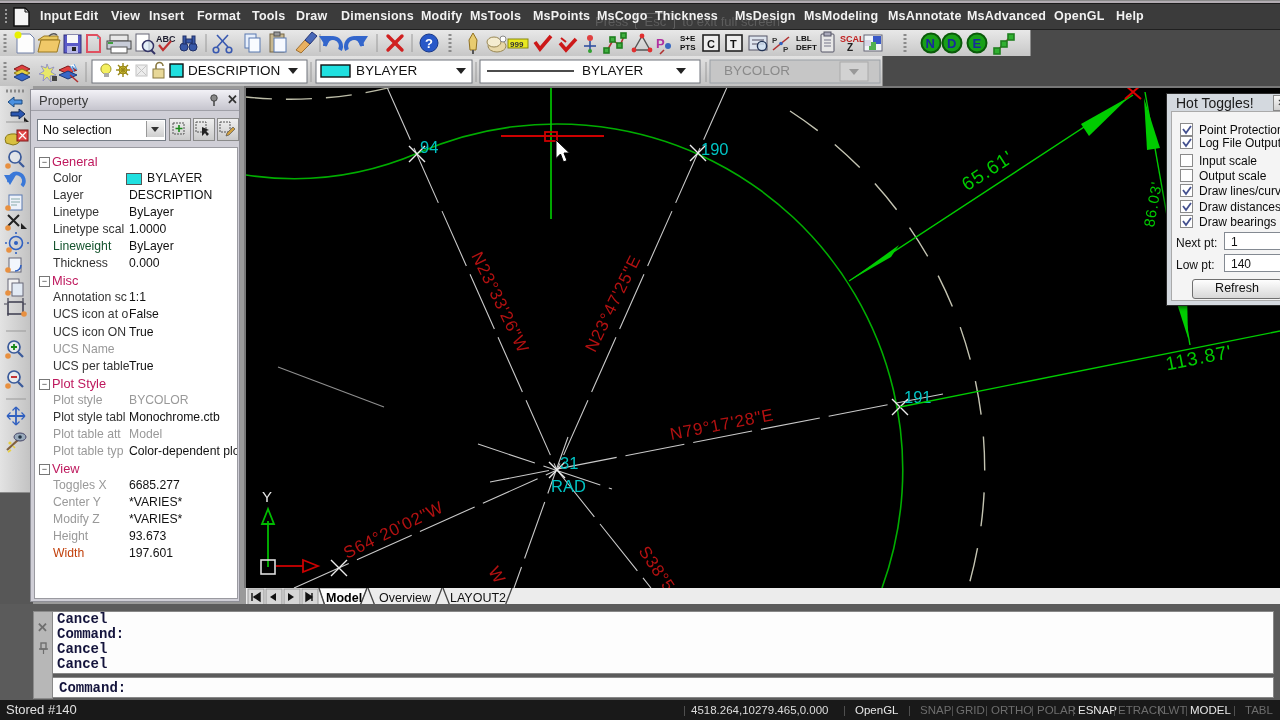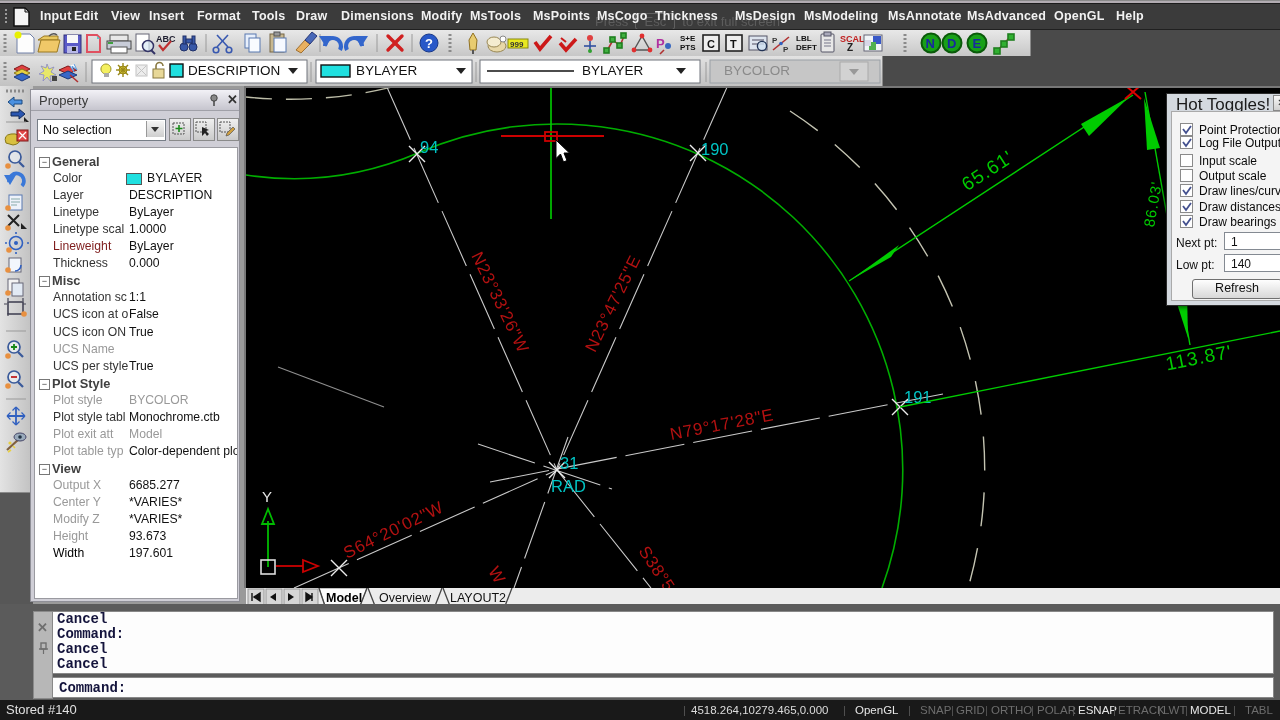--- a/index.html
+++ b/index.html
@@ -2,21 +2,21 @@
 <html><head>
 <meta charset="utf-8">
 <style>
 html,body{margin:0;padding:0;}
 body{width:1280px;height:720px;position:relative;overflow:hidden;background:#4a4a4a;font-family:"Liberation Sans",sans-serif;}
 .abs{position:absolute;}
 .mitem{position:absolute;top:0;height:25px;line-height:25px;color:#f2f2f2;font-size:12.5px;font-weight:700;letter-spacing:0.2px;}
 .darr{position:absolute;width:0;height:0;border-left:4px solid transparent;border-right:4px solid transparent;border-top:5px solid #222;}
 .prow{position:absolute;left:18px;font-size:12.2px;color:#333;white-space:nowrap;}
 .pval{position:absolute;left:94px;font-size:12.2px;color:#111;white-space:nowrap;}
-.phdr{position:absolute;left:17px;font-size:12.8px;font-weight:700;color:#404040;white-space:nowrap;}
+.phdr{position:absolute;left:17px;font-size:12.8px;font-weight:400;color:#be185d;white-space:nowrap;}
 .pbox{position:absolute;left:4px;width:9px;height:9px;border:1px solid #777;background:#fff;font-size:9px;line-height:8px;text-align:center;color:#333;}
 .cbrow{position:absolute;left:1178px;font-size:12px;color:#0a0a0a;white-space:nowrap;}
 .cb{display:inline-block;width:11px;height:11px;background:#fff;border:1px solid #8a8a8a;vertical-align:-2px;margin-right:6px;position:relative;}
 .statw{position:absolute;top:0;height:20px;line-height:20px;font-size:11.5px;}
 </style>
 </head>
 <body>
 
 <div class="abs" style="left:0;top:0;width:1280px;height:1px;background:#8a8a8a"></div>
 <div class="abs" style="left:0;top:1px;width:1280px;height:2px;background:#b2acb2"></div>
@@ -578,62 +578,62 @@
 <div class="phdr" style="top:6px;left:17px">General</div>
 <div class="prow" style="top:23px;color:#333">Color</div>
 <div style="position:absolute;left:91px;top:25px;width:14px;height:10px;background:#20e0e0;border:1px solid #555"></div>
 <div class="pval" style="top:23px;left:112px">BYLAYER</div>
 <div class="prow" style="top:40px;color:#333">Layer</div>
 <div class="pval" style="top:40px;color:#111">DESCRIPTION</div>
 <div class="prow" style="top:57px;color:#333">Linetype</div>
 <div class="pval" style="top:57px;color:#111">ByLayer</div>
 <div class="prow" style="top:74px;color:#333">Linetype scal</div>
 <div class="pval" style="top:74px;color:#111">1.0000</div>
-<div class="prow" style="top:91px;color:#7f1d1d">Lineweight</div>
+<div class="prow" style="top:91px;color:#14532d">Lineweight</div>
 <div class="pval" style="top:91px;color:#111">ByLayer</div>
 <div class="prow" style="top:108px;color:#333">Thickness</div>
 <div class="pval" style="top:108px;color:#111">0.000</div>
 <div class="pbox" style="top:128px">−</div>
 <div class="phdr" style="top:125px;left:17px">Misc</div>
 <div class="prow" style="top:142px;color:#333">Annotation sc</div>
 <div class="pval" style="top:142px;color:#111">1:1</div>
 <div class="prow" style="top:159px;color:#333">UCS icon at o</div>
 <div class="pval" style="top:159px;color:#111">False</div>
 <div class="prow" style="top:177px;color:#333">UCS icon ON</div>
 <div class="pval" style="top:177px;color:#111">True</div>
 <div class="prow" style="top:194px;color:#999">UCS Name</div>
-<div class="prow" style="top:211px;color:#333">UCS per style</div>
+<div class="prow" style="top:211px;color:#333">UCS per table</div>
 <div class="pval" style="top:211px;color:#111">True</div>
 <div class="pbox" style="top:231px">−</div>
 <div class="phdr" style="top:228px;left:17px">Plot Style</div>
 <div class="prow" style="top:245px;color:#999">Plot style</div>
 <div class="pval" style="top:245px;color:#999">BYCOLOR</div>
 <div class="prow" style="top:262px;color:#333">Plot style tabl</div>
 <div class="pval" style="top:262px;color:#111">Monochrome.ctb</div>
-<div class="prow" style="top:279px;color:#999">Plot exit att</div>
+<div class="prow" style="top:279px;color:#999">Plot table att</div>
 <div class="pval" style="top:279px;color:#999">Model</div>
 <div class="prow" style="top:296px;color:#999">Plot table typ</div>
 <div class="pval" style="top:296px;color:#111">Color-dependent plot</div>
 <div class="pbox" style="top:316px">−</div>
 <div class="phdr" style="top:313px;left:17px">View</div>
-<div class="prow" style="top:330px;color:#999">Output X</div>
+<div class="prow" style="top:330px;color:#999">Toggles X</div>
 <div class="pval" style="top:330px;color:#111">6685.277</div>
 <div class="prow" style="top:347px;color:#999">Center Y</div>
 <div class="pval" style="top:347px;color:#111">*VARIES*</div>
 <div class="prow" style="top:364px;color:#999">Modify Z</div>
 <div class="pval" style="top:364px;color:#111">*VARIES*</div>
 <div class="prow" style="top:381px;color:#999">Height</div>
 <div class="pval" style="top:381px;color:#111">93.673</div>
-<div class="prow" style="top:398px;color:#000000">Width</div>
+<div class="prow" style="top:398px;color:#c2410c">Width</div>
 <div class="pval" style="top:398px;color:#111">197.601</div>
 </div>
 </div>
 
 <div class="abs" id="hottoggles" style="left:1166px;top:93px;width:150px;height:211px;background:#d4d9df;border:1px solid #2a2a2a;box-shadow:-2px 2px 4px rgba(0,0,0,.5)">
-<span style="position:absolute;left:9px;top:1px;font-size:17px;color:#1a1a1a">Hot Toggles!</span>
+<span style="position:absolute;left:9px;top:1px;font-size:14px;color:#1a1a1a">Hot Toggles!</span>
 <div style="position:absolute;left:106px;top:1px;width:15px;height:14px;background:linear-gradient(#f8f8f8,#d0d0d0);border:1px solid #888;font-size:10px;text-align:center;line-height:13px;color:#333">✕</div>
 <div style="position:absolute;left:4px;top:17px;width:140px;height:188px;background:#f4f4f4;border:1px solid #aaa">
 <div class="cbrow" style="left:8px;top:11px"><span class="cb"><svg width="11" height="11" style="position:absolute;left:0;top:0">
             <path d="M2,5 l3,4 l5,-7" fill="none" stroke="#44518f" stroke-width="1.8"></path>
           </svg></span>Point Protection</div>
 <div class="cbrow" style="left:8px;top:24px"><span class="cb"><svg width="11" height="11" style="position:absolute;left:0;top:0">
             <path d="M2,5 l3,4 l5,-7" fill="none" stroke="#44518f" stroke-width="1.8"></path>
           </svg></span>Log File Output</div>
 <div class="cbrow" style="left:8px;top:42px"><span class="cb"></span>Input scale</div>
 <div class="cbrow" style="left:8px;top:57px"><span class="cb"></span>Output scale</div>

